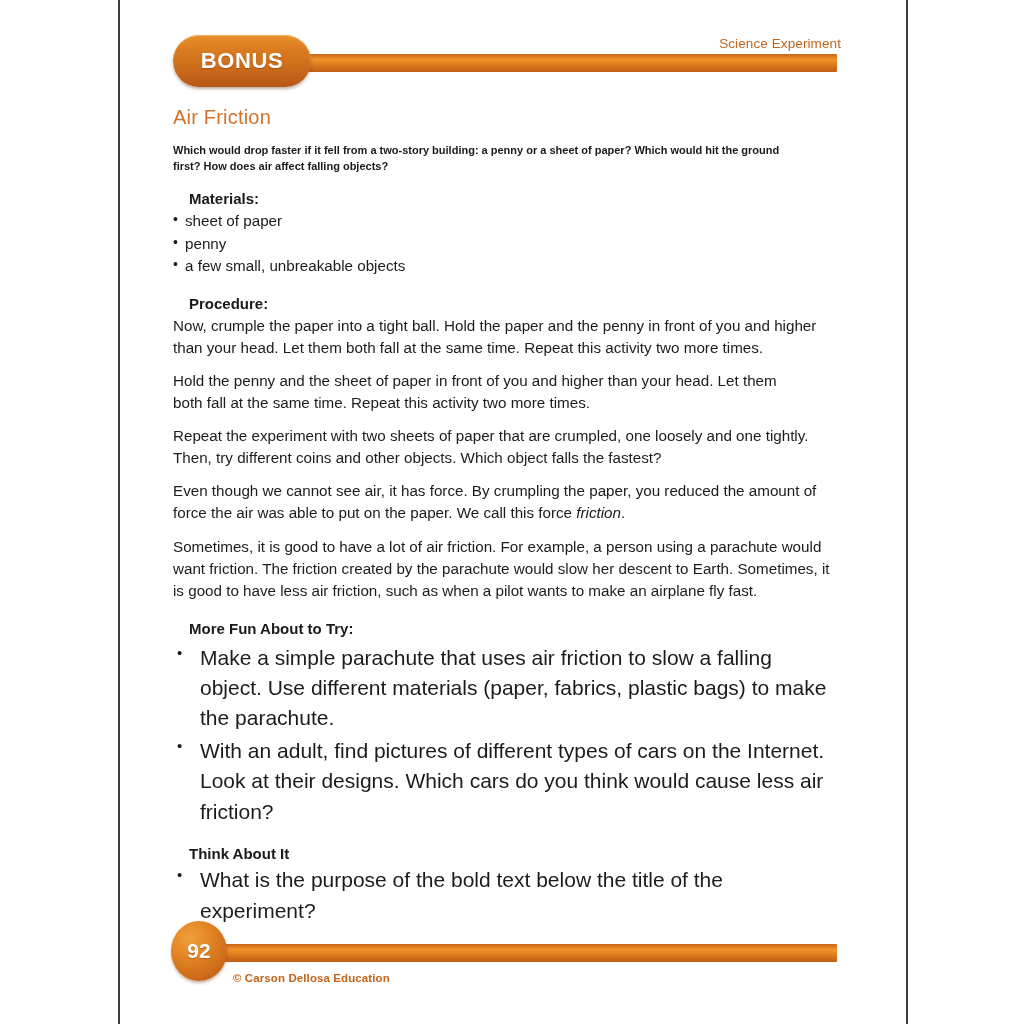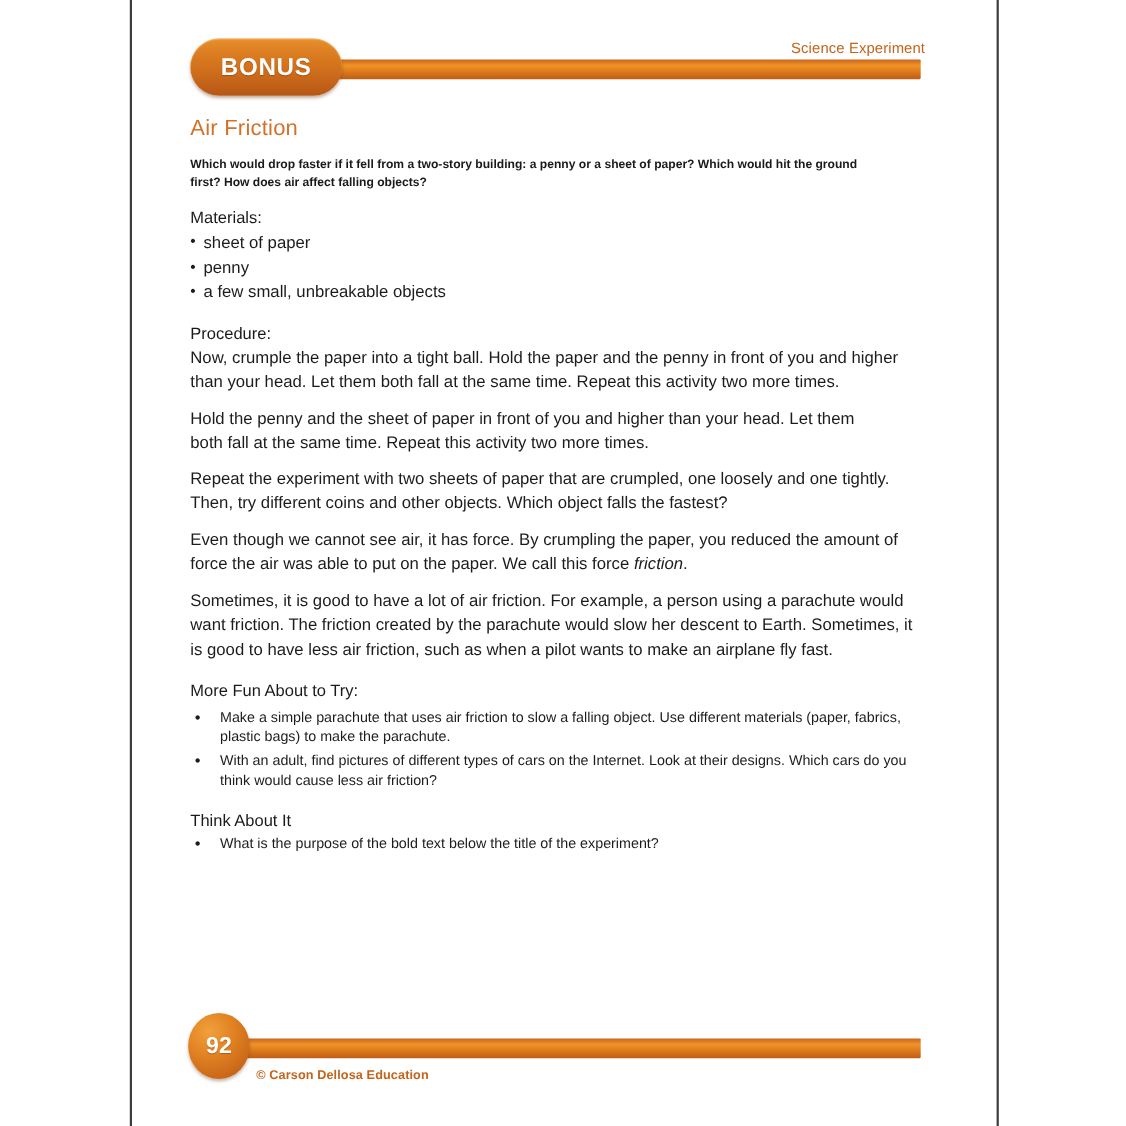--- a/index.html
+++ b/index.html
@@ -125,23 +125,23 @@
     font-size: 11px;
     font-weight: bold;
     color: #1a1a1a;
     line-height: 1.42;
     margin: 0 0 14px 0;
     width: 622px;
   }
 
   .sub-head {
     font-size: 15px;
-    font-weight: normal;
+    font-weight: bold;
     color: #1a1a1a;
-    margin: 0 0 1px 0;
+    margin: 0 0 1px 16px;
     line-height: 1.4;
   }
   .sub-head.spaced-above { margin-top: 16px; }
 
   .para {
     font-size: 15.2px;
     color: #1c1c1c;
     line-height: 1.45;
     margin: 0 0 11px 0;
   }
@@ -173,21 +173,21 @@
     color: #1c1c1c;
   }
 
   
   .hang-list {
     list-style: none;
     margin: 4px 0 0 0;
     padding: 0;
   }
   .hang-list li {
-    font-size: 13px;
+    font-size: 21px;
     color: #1c1c1c;
     line-height: 1.45;
     position: relative;
     padding-left: 27px;
     margin-bottom: 2px;
     width: 638px;
   }
   .hang-list li::before {
     content: "\2022";
     position: absolute;

